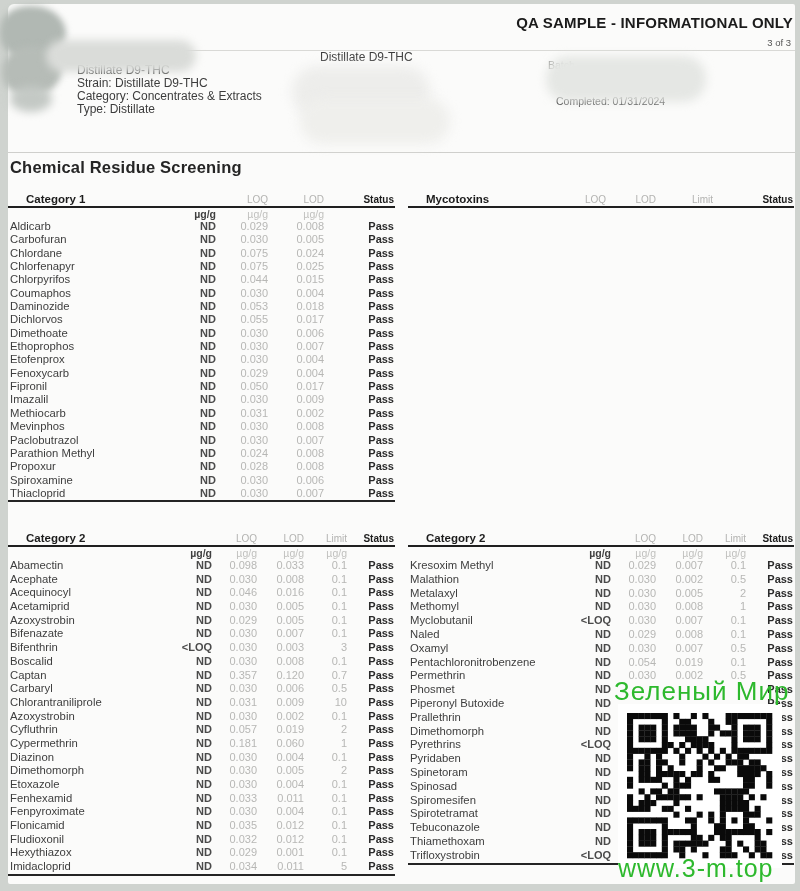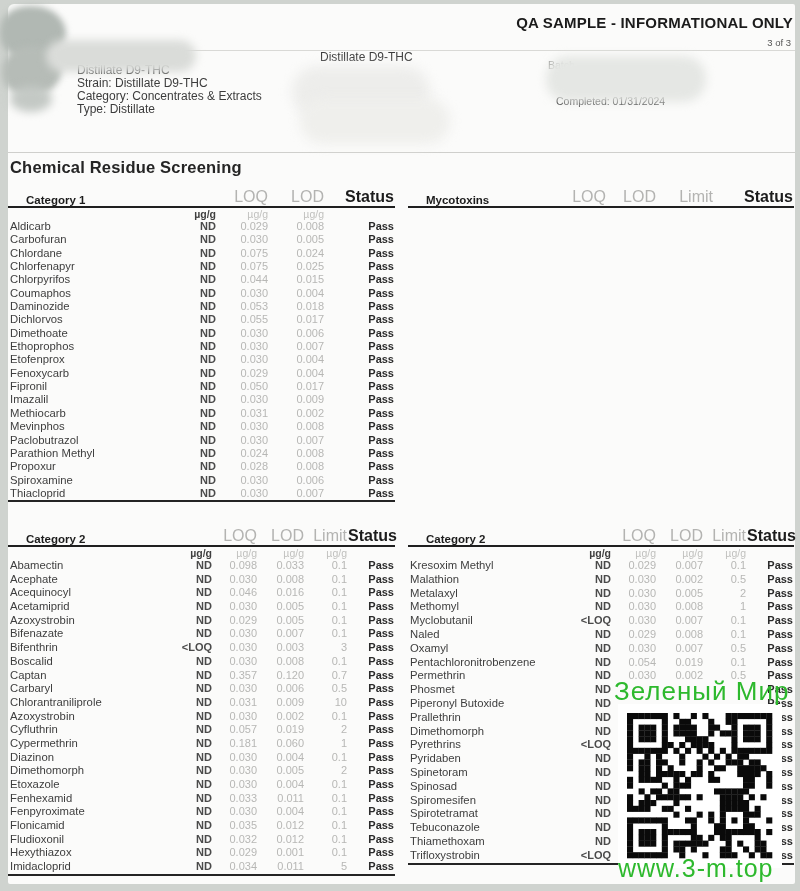--- a/index.html
+++ b/index.html
@@ -18,21 +18,21 @@
   .batch-frag{position:absolute;left:540px;top:55px;font-size:10.5px;color:#9a9a98;}
   .completed{position:absolute;left:548px;top:91px;font-size:10.5px;color:#3c3c3c;}
   
   .section-rule{position:absolute;left:0;right:0;top:148px;height:1px;background:#cfcfcc;}
   .section-title{position:absolute;left:2px;top:154px;font-size:16.5px;font-weight:600;color:#252525;letter-spacing:.2px;}
   
   .table{position:absolute;font-size:11px;}
   .t-bottom{border-bottom:2px solid #242424;}
   .t-head{display:grid;align-items:end;height:17px;border-bottom:2px solid #1f1f1f;padding-bottom:1px;}
   .t-title{font-size:11.5px;font-weight:700;color:#1c1c1c;padding-left:18px;}
-  .t-col{text-align:right;font-size:16px;color:#b3b3b1;padding-right:1px;}
+  .t-col{text-align:right;font-size:10px;color:#b3b3b1;padding-right:1px;}
   .t-col-dark{color:#1c1c1c;font-weight:700;}
   .t-row{display:grid;}
   .t-units{height:12px;line-height:12px;font-size:10.5px;}
   .u-dark{text-align:right;color:#3f3f3f;font-weight:600;padding-right:1px;}
   .u-light{text-align:right;color:#c0c0be;padding-right:1px;}
   .c-name{text-align:left;color:#3e3e3e;font-size:11.3px;padding-left:2px;white-space:nowrap;}
   .c-val{text-align:right;color:#4a4a4a;font-weight:600;padding-right:1px;}
   .c-mid{text-align:right;color:#b7b7b5;padding-right:1px;}
   .c-status{text-align:right;color:#2b2b2b;font-weight:600;padding-right:1px;}
   .hg-a{grid-template-columns:1fr 52px 56px 70px;}

